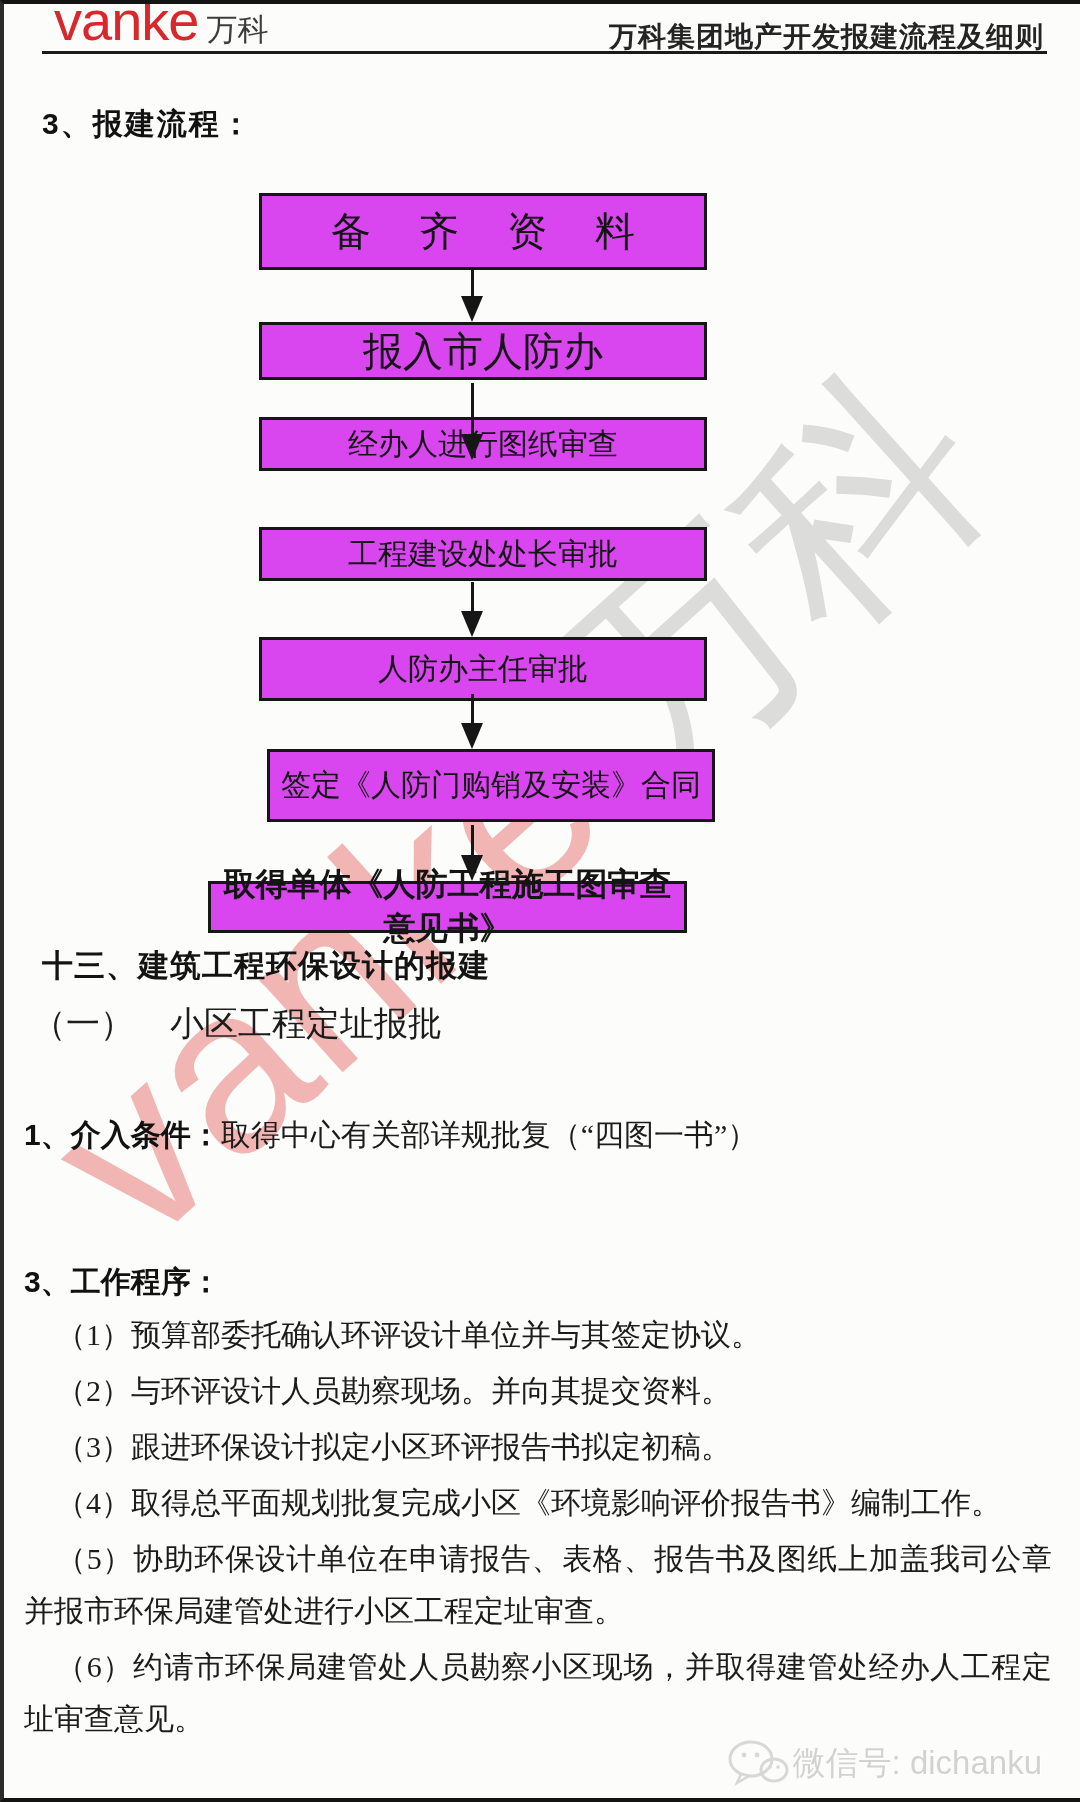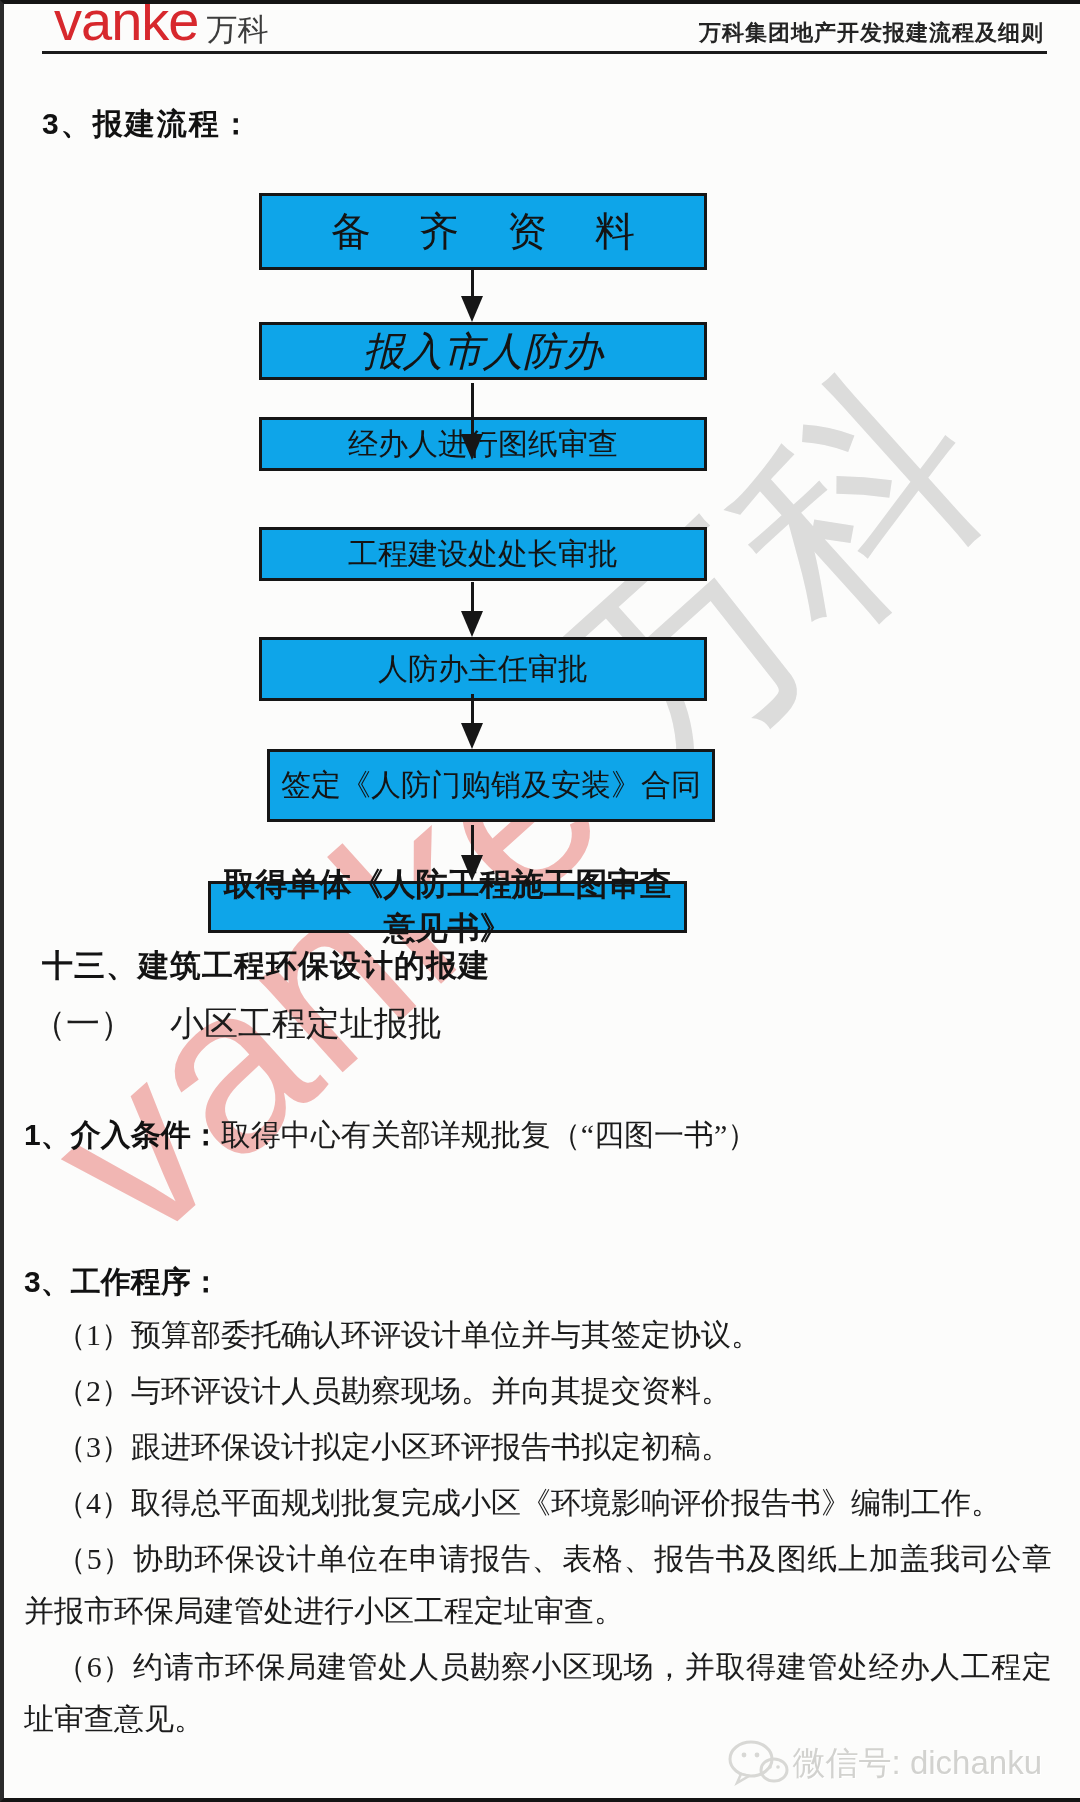--- a/index.html
+++ b/index.html
@@ -19,21 +19,21 @@
   }
   .wm-latin { color:rgba(226,78,72,0.40); letter-spacing:2px; }
   .wm-cjk   { color:rgba(138,138,138,0.28); margin-left:45px; }
 
   
   .logo { position:absolute; left:50px; top:-16px; z-index:2; white-space:nowrap;
           font-family:"Liberation Sans","DejaVu Sans",sans-serif; }
   .logo-latin { font-size:56px; font-weight:500; color:#d7282d; letter-spacing:-1px; }
   .logo-cjk   { font-size:31px; color:#3c3c3c; margin-left:8px; }
   .doc-title { position:absolute; right:36px; top:14px; z-index:2;
-               font-size:22px; font-weight:bold; color:#242424; letter-spacing:1px; }
+               font-size:28px; font-weight:bold; color:#242424; letter-spacing:1px; }
   .header-rule { position:absolute; left:38px; top:47px; width:1005px; height:3px;
                  background:#1b1b1b; z-index:2; }
 
   
   .h-flow { position:absolute; left:38px; top:100px; z-index:2;
             font:bold 30px "Liberation Sans","DejaVu Sans",sans-serif; color:#111; letter-spacing:2px; }
   .h13 { position:absolute; left:38px; top:941px; z-index:2;
          font:bold 31px "Liberation Sans","DejaVu Sans",sans-serif; color:#131313; letter-spacing:1px; }
   .sub13 { position:absolute; left:28px; top:997px; z-index:2; font-size:34px; }
   .sub13 .sub-title { margin-left:36px; }
@@ -41,25 +41,25 @@
   .p-materials { position:absolute; left:20px; top:1096px; width:1026px; z-index:2;
                  font-size:30px; line-height:51px; text-align:justify; }
   .p-proc { position:absolute; left:20px; top:1258px; z-index:2; }
   .lbl { font:bold 30px "Liberation Sans","DejaVu Sans",sans-serif; color:#111; }
   .items { position:absolute; left:20px; top:1305px; width:1028px; z-index:2;
            font-size:30px; line-height:52px; }
   .item { text-indent:32px; margin:0 0 4px 0; text-align:justify; }
 
   
   .fbox { position:absolute; left:255px; width:448px; z-index:2; box-sizing:border-box;
-          background:#0ea5e9; border:3px solid #161616;
+          background:#d946ef; border:3px solid #161616;
           display:flex; align-items:center; justify-content:center; text-align:center; color:#141414; }
   .fbox1 { top:189px; height:77px; font-size:40px; }
   .fbox1 .sp { letter-spacing:48px; margin-right:-48px; }
-  .fbox2 { top:318px; height:58px; font-size:40px;font-style:italic; }
+  .fbox2 { top:318px; height:58px; font-size:40px; }
   .fbox3 { top:413px; height:54px; font-size:30px; }
   .fbox4 { top:523px; height:54px; font-size:30px; }
   .fbox5 { top:633px; height:64px; font-size:30px;font-family:Liberation Mono, monospace; }
   .fbox6 { top:745px; height:73px; font-size:30px;margin-left:8px; }
   .fbox7 { top:877px; left:204px; width:479px; height:52px; font-size:32px; font-weight:bold; }
   .stem { position:absolute; left:467px; width:3px; background:#161616; z-index:3; }
   .head { position:absolute; left:457px; width:0; height:0; z-index:3;
           border-left:11px solid transparent; border-right:11px solid transparent;
           border-top:26px solid #161616; }
   .stem-a1 { top:266px; height:28px; }  .head-a1 { top:292px; }

